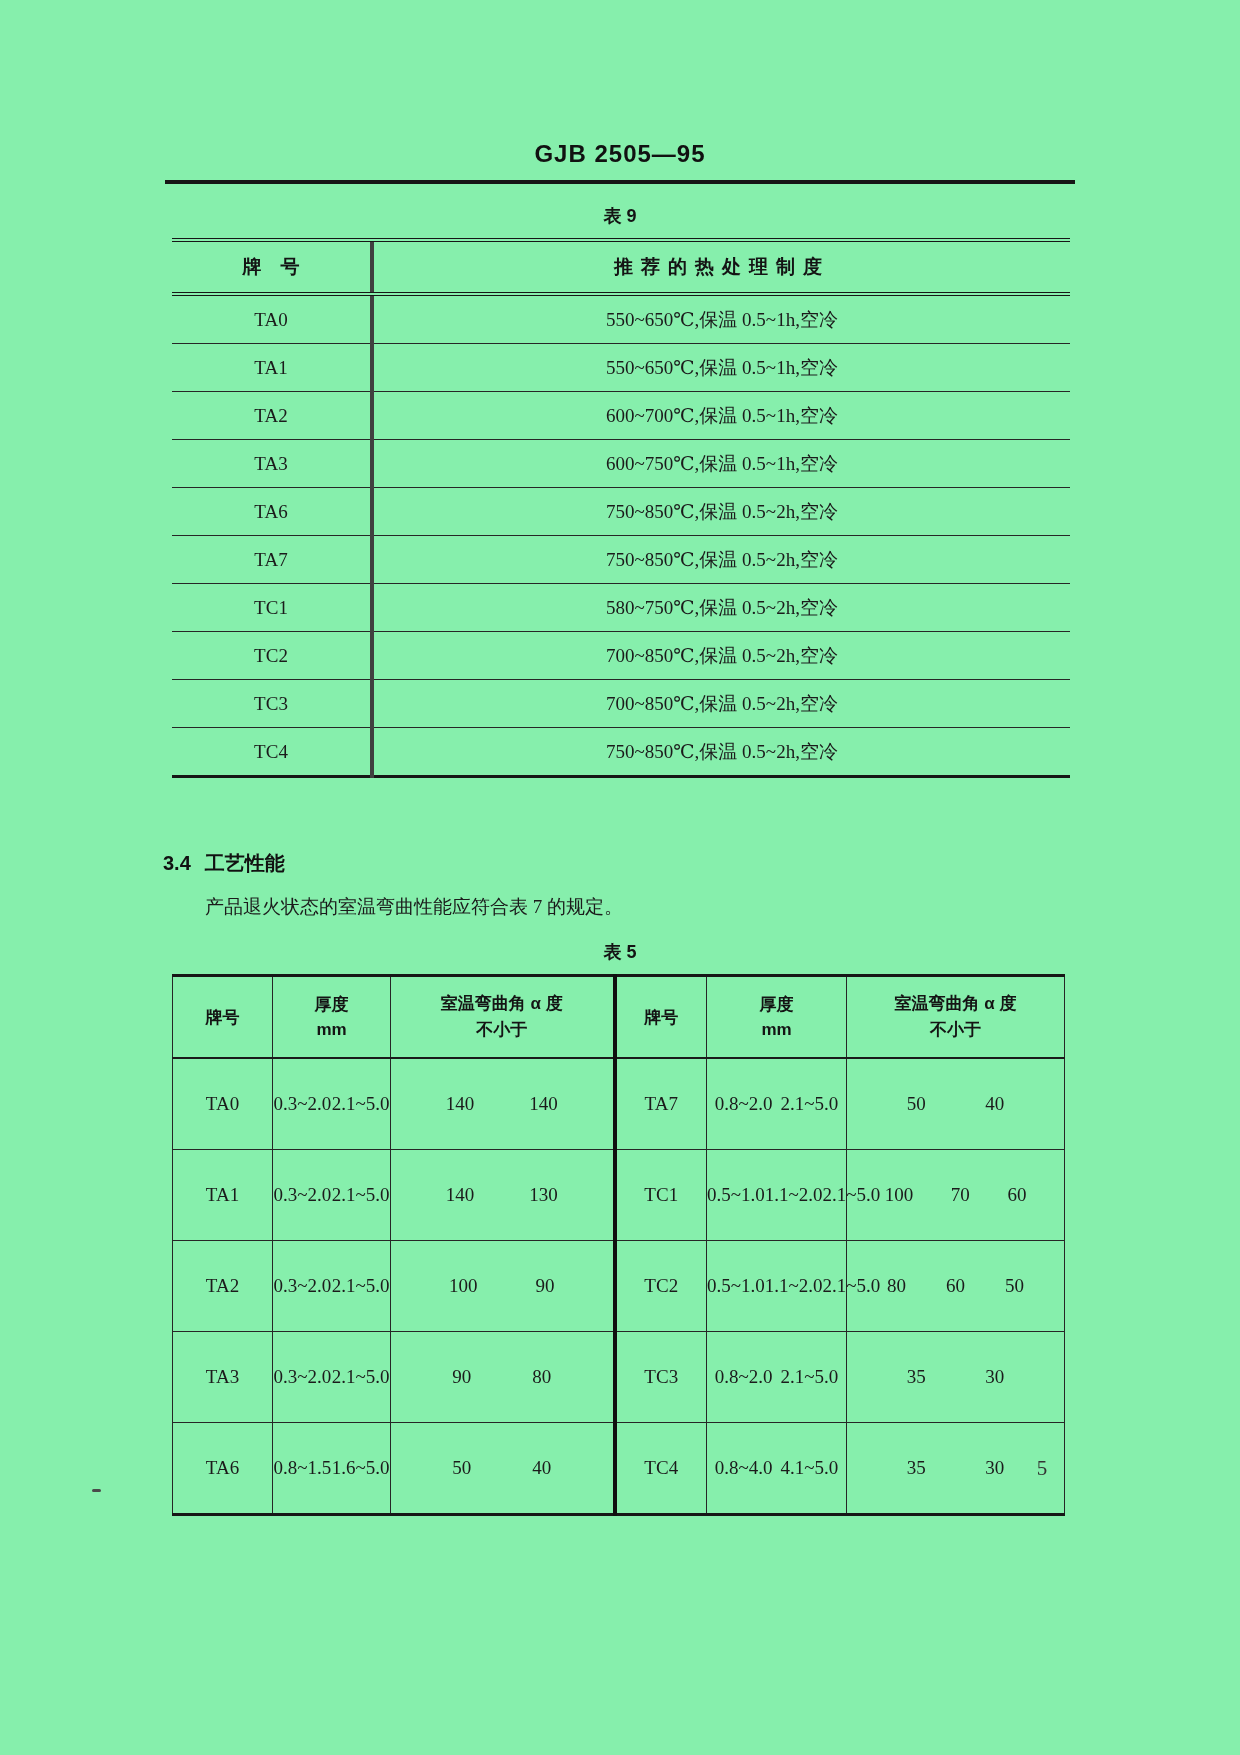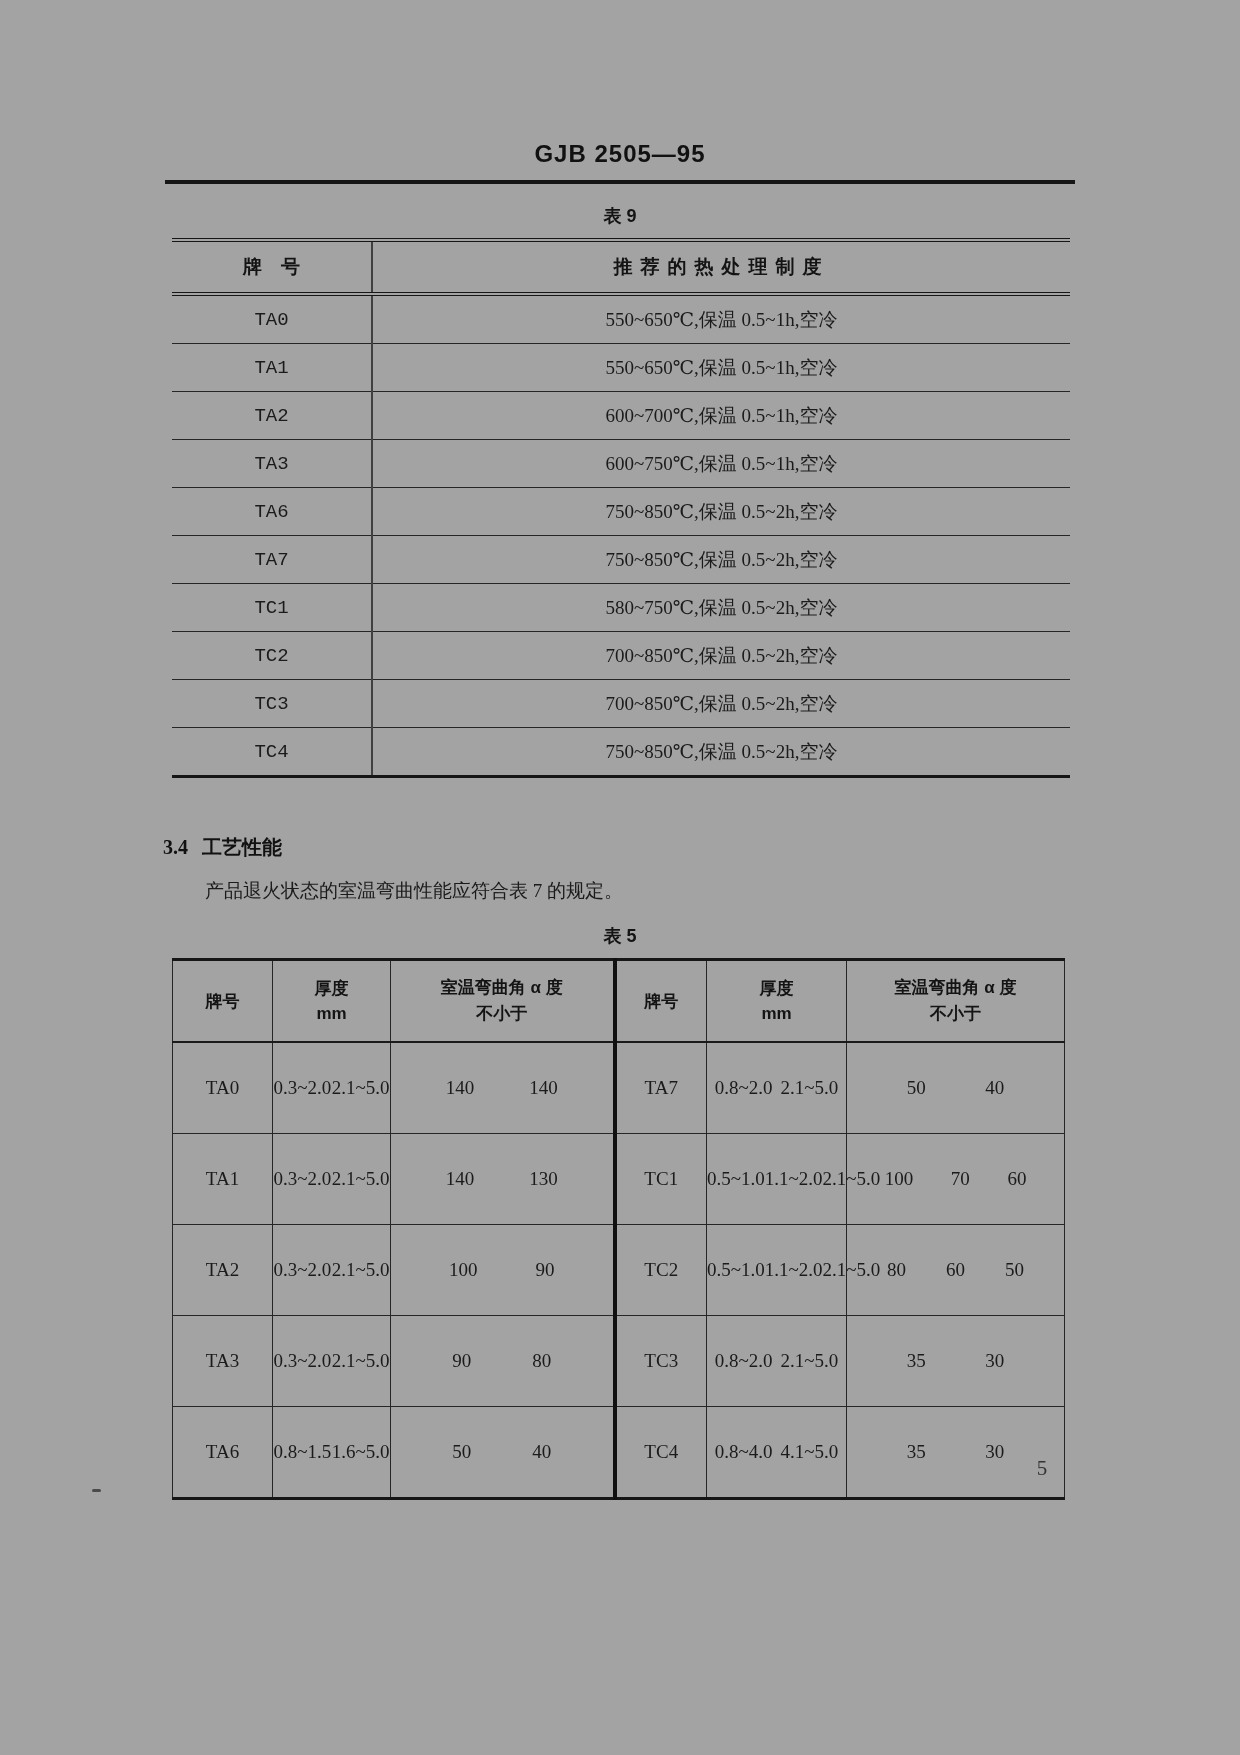--- a/index.html
+++ b/index.html
@@ -1,17 +1,17 @@
 <!DOCTYPE html>
 <html><head>
 <meta charset="utf-8">
 <style>
   html,body { margin:0; padding:0; background:#ffffff; }
   .page {
-    position:relative; width:1240px; height:1755px; background:#a3a3a3;
+    position:relative; width:1240px; height:1755px; background:#86efac;
     color:#1b1b1b; overflow:hidden;
     font-family:"Liberation Serif","DejaVu Serif",serif;
   }
 
   .doc-header {
     margin:0 0 0 165px; padding-top:140px; width:910px; text-align:center;
     font-family:"Liberation Sans","DejaVu Sans",sans-serif;
     font-weight:bold; font-size:24px; letter-spacing:1px; color:#111;
   }
   .header-rule { margin:12px 0 0 165px; width:910px; height:4px; background:#161616; }
@@ -30,26 +30,26 @@
   .t4 thead th {
     height:48px; border-bottom:4px double #161616; text-align:center;
     font-family:"Liberation Sans","DejaVu Sans",sans-serif;
     font-weight:bold; font-size:19px; color:#141414;
   }
   .t4 thead th.c2 { letter-spacing:8px; }
   .t4 tbody td {
     height:45px; border-top:1.5px solid #262626; text-align:center;
     font-size:19px; color:#1b1b1b;
   }
-  .t4 .c1 { border-right:2px solid #404040;font-family:Liberation Mono, monospace; }
+  .t4 .c1 { border-right:4px solid #404040; }
 
   
   .section-heading {
-    margin:56px 0 0 163px;
-    font-family:Liberation Serif, serif;
+    margin:72px 0 0 163px;
+    font-family:Liberation Sans, sans-serif;
     font-weight:bold; font-size:20px; color:#111;
   }
   .section-heading .sec-no { margin-right:14px; }
   .body-text { margin:17px 0 0 205px; font-size:19px; color:#1b1b1b; }
 
   
   .t5wrap { display:flex; margin:10px 0 0 172px; }
   table.t5 {
     border-collapse:collapse; table-layout:fixed;
     border-top:3px solid #161616; border-bottom:3px solid #161616;

